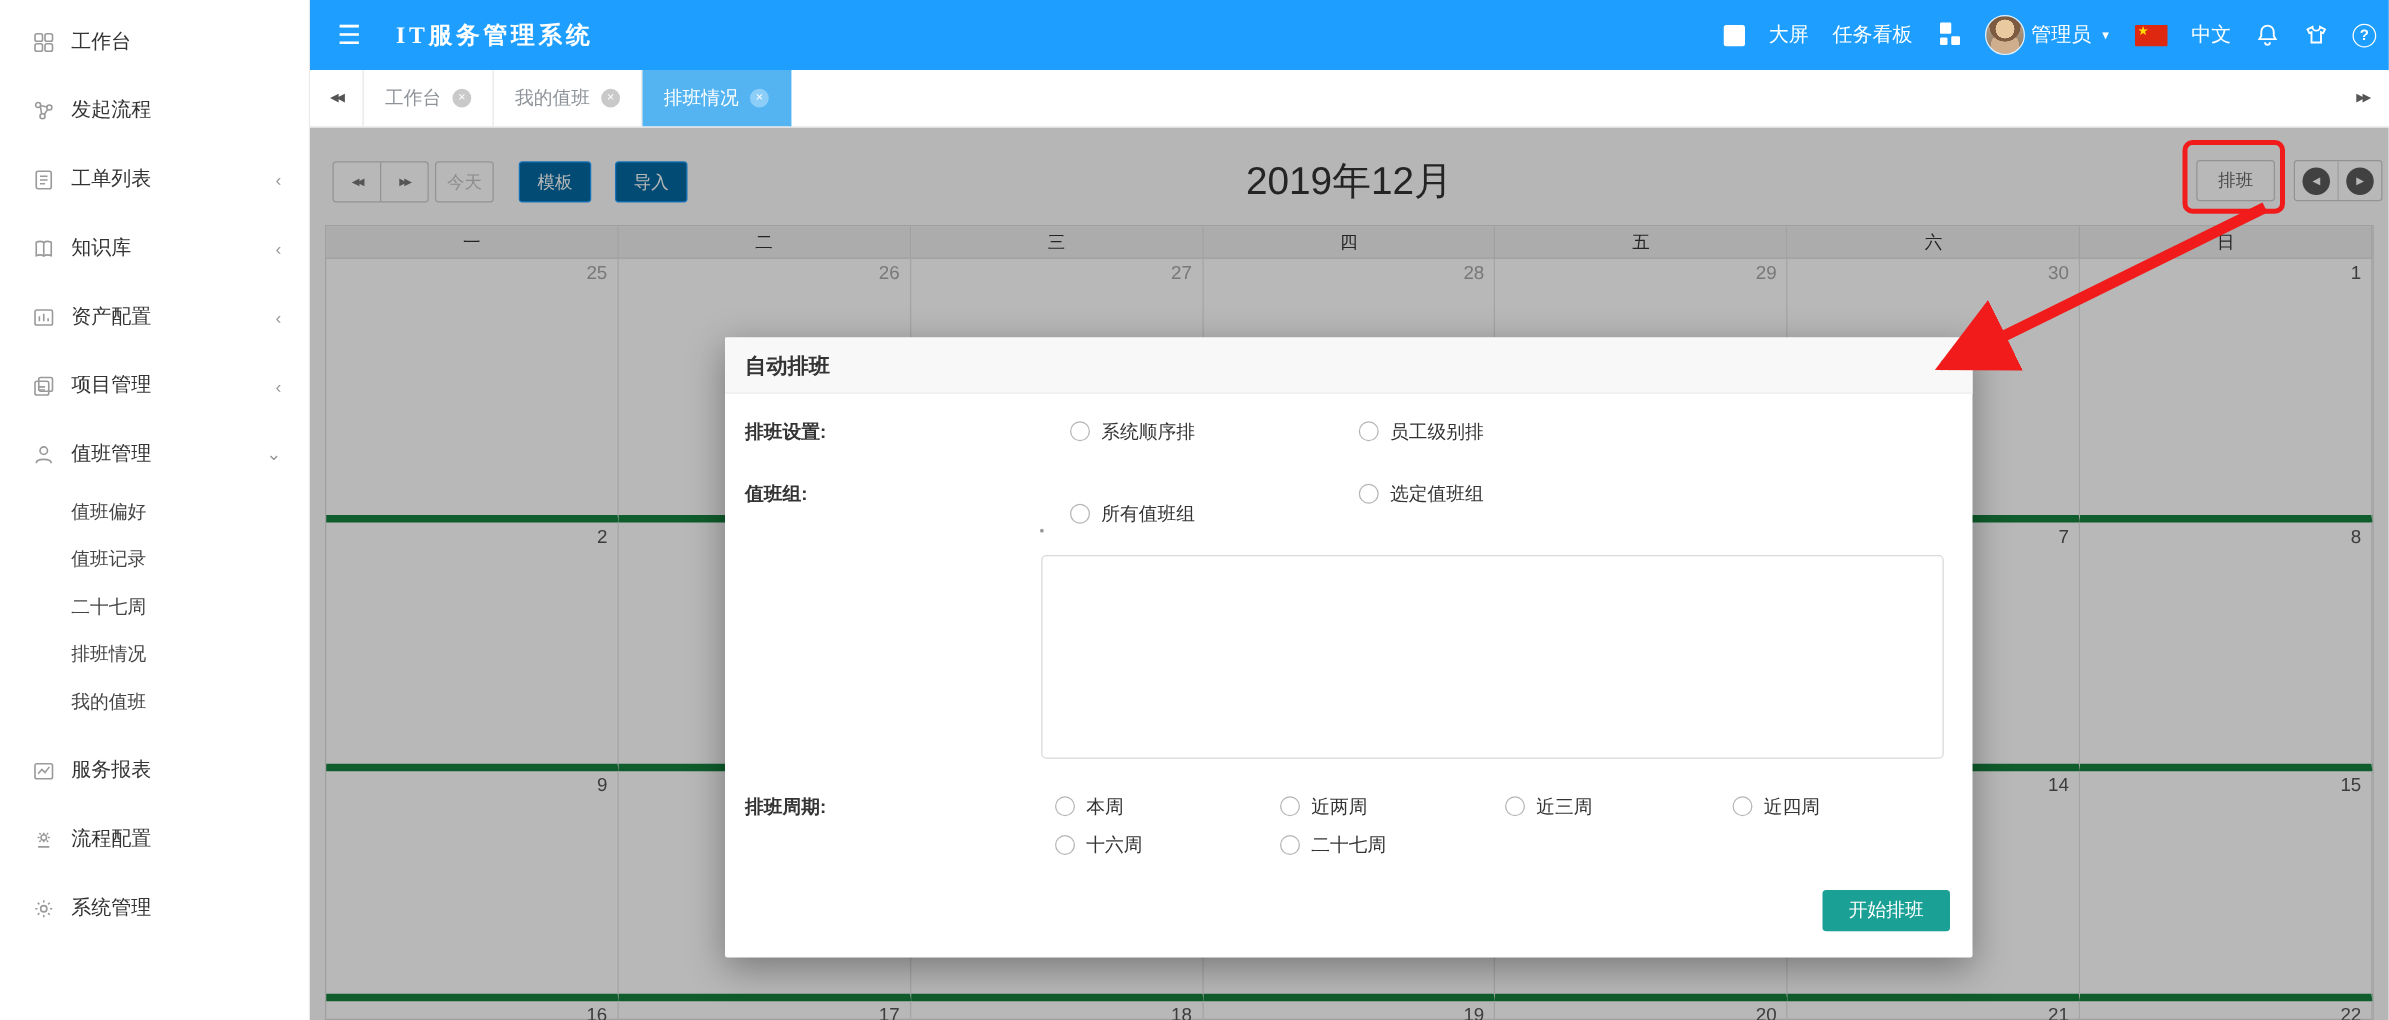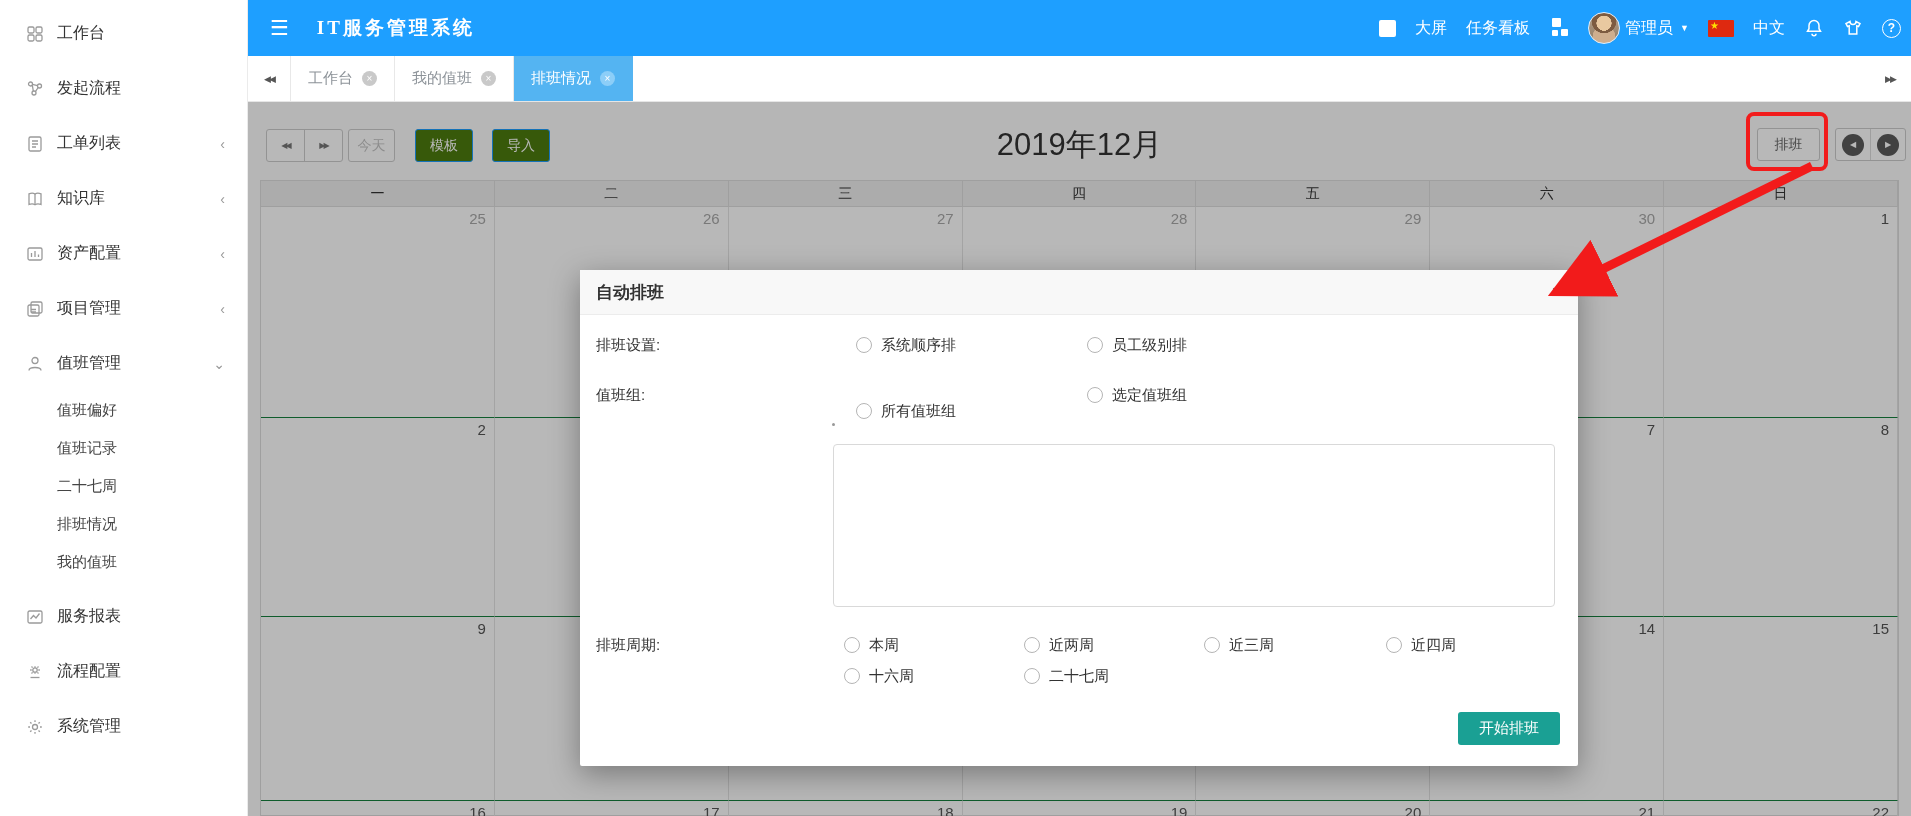--- a/index.html
+++ b/index.html
@@ -65,52 +65,52 @@
   
   .content { position:absolute; left:248px; top:102px; width:1663px; height:714px; background:#fdfdfd; overflow:hidden; }
   .btn { position:absolute; height:33px; border:1px solid #ccc; background:#fff; border-radius:3px;
     font-size:14px; color:#666; text-align:center; line-height:31px; cursor:pointer; }
   .grp-arrows { position:absolute; left:18px; top:27px; width:77px; height:33px; border:1px solid #ccc;
     border-radius:3px; background:#fff; display:flex; }
   .ga { flex:1; display:flex; align-items:center; justify-content:center; font-size:8px;
     letter-spacing:-2px; color:#777; cursor:pointer; }
   .ga.l { border-right:1px solid #ccc; }
   .btn-today { left:100px; top:27px; width:47px; color:#c3c3c3; }
-  .btn-blue { background:#4d7c0f; border-color:#1E9FFF; color:#fff; }
+  .btn-blue { background:#0369a1; border-color:#1E9FFF; color:#fff; }
   .btn-template { left:167px; top:27px; width:58px; }
   .btn-import { left:244px; top:27px; width:58px; }
   .cal-title { position:absolute; left:0; right:0; top:22px; text-align:center; font-size:31px;
     color:#333; font-weight:500; }
   .btn-schedule { left:1509px; top:26px; width:63px; }
   .grp-circles { position:absolute; left:1587px; top:26px; width:71px; height:33px; border:1px solid #ccc;
     border-radius:3px; background:#fff; display:flex; }
   .cc-half { flex:1; display:flex; align-items:center; justify-content:center; cursor:pointer; }
   .cc-half.l { border-right:1px solid #ddd; }
   .circ { width:22px; height:22px; border-radius:50%; background:#5a5a5a; color:#fff; font-size:8px;
     display:flex; align-items:center; justify-content:center; }
 
   .calendar { position:absolute; left:12px; top:78px; width:1639px; height:636px; background:#fff;
     border:1px solid #ddd; display:grid; grid-template-columns:repeat(7,1fr);
     grid-template-rows:26px 211px 199px 184px 200px; }
   .dh { background:#efefef; border-right:1px solid #ddd; border-bottom:1px solid #ddd;
     text-align:center; font-size:14px; color:#333; line-height:25px; }
-  .cell { border-right:1px solid #e4e4e4; border-bottom:1px solid #15803d; cursor:pointer; }
+  .cell { border-right:1px solid #e4e4e4; border-bottom:6px solid #15803d; cursor:pointer; }
   .cell .num { display:block; text-align:right; padding:3px 8px; font-size:15px; color:#555; }
   .cell.other .num { color:#a8a8a8; }
 
   .overlay { position:absolute; left:0; top:0; right:0; bottom:0; background:rgba(0,0,0,0.28); z-index:40; }
 
   
   .modal { position:absolute; left:332px; top:168px; width:998px; height:496px; background:#fff;
     z-index:50; border-radius:2px; box-shadow:0 8px 30px rgba(0,0,0,0.35); }
   .modal-header { height:45px; background:#f8f8f8; border-bottom:1px solid #ececec;
     display:flex; align-items:center; padding:0 16px; }
   .modal-title { font-size:17px; font-weight:bold; color:#333; }
   .modal-close { margin-left:auto; color:#777; font-size:18px; cursor:pointer; }
-  .f-label { position:absolute; left:16px; font-size:15px; color:#333; }
+  .f-label { position:absolute; left:16px; font-size:15px; color:#333;font-weight:bold; }
   .opt { position:absolute; display:flex; align-items:center; gap:9px; font-size:15px; color:#333;
     height:24px; cursor:pointer; }
   .radio { width:16px; height:16px; border:1px solid #b5b5b5; border-radius:50%; background:#fff; flex:0 0 auto; }
   .ta { position:absolute; left:253px; top:174px; width:722px; height:163px; border:1px solid #d9d9d9;
     border-radius:4px; resize:none; font-family:inherit; font-size:14px; padding:8px; color:#333; outline:none; }
   .dot { position:absolute; left:252px; top:153px; width:3px; height:3px; background:#999; border-radius:50%; }
   .submit { position:absolute; right:18px; top:442px; width:102px; height:33px; background:#1AA094;
     color:#fff; border:none; border-radius:3px; font-size:15px; cursor:pointer; }
 
   

